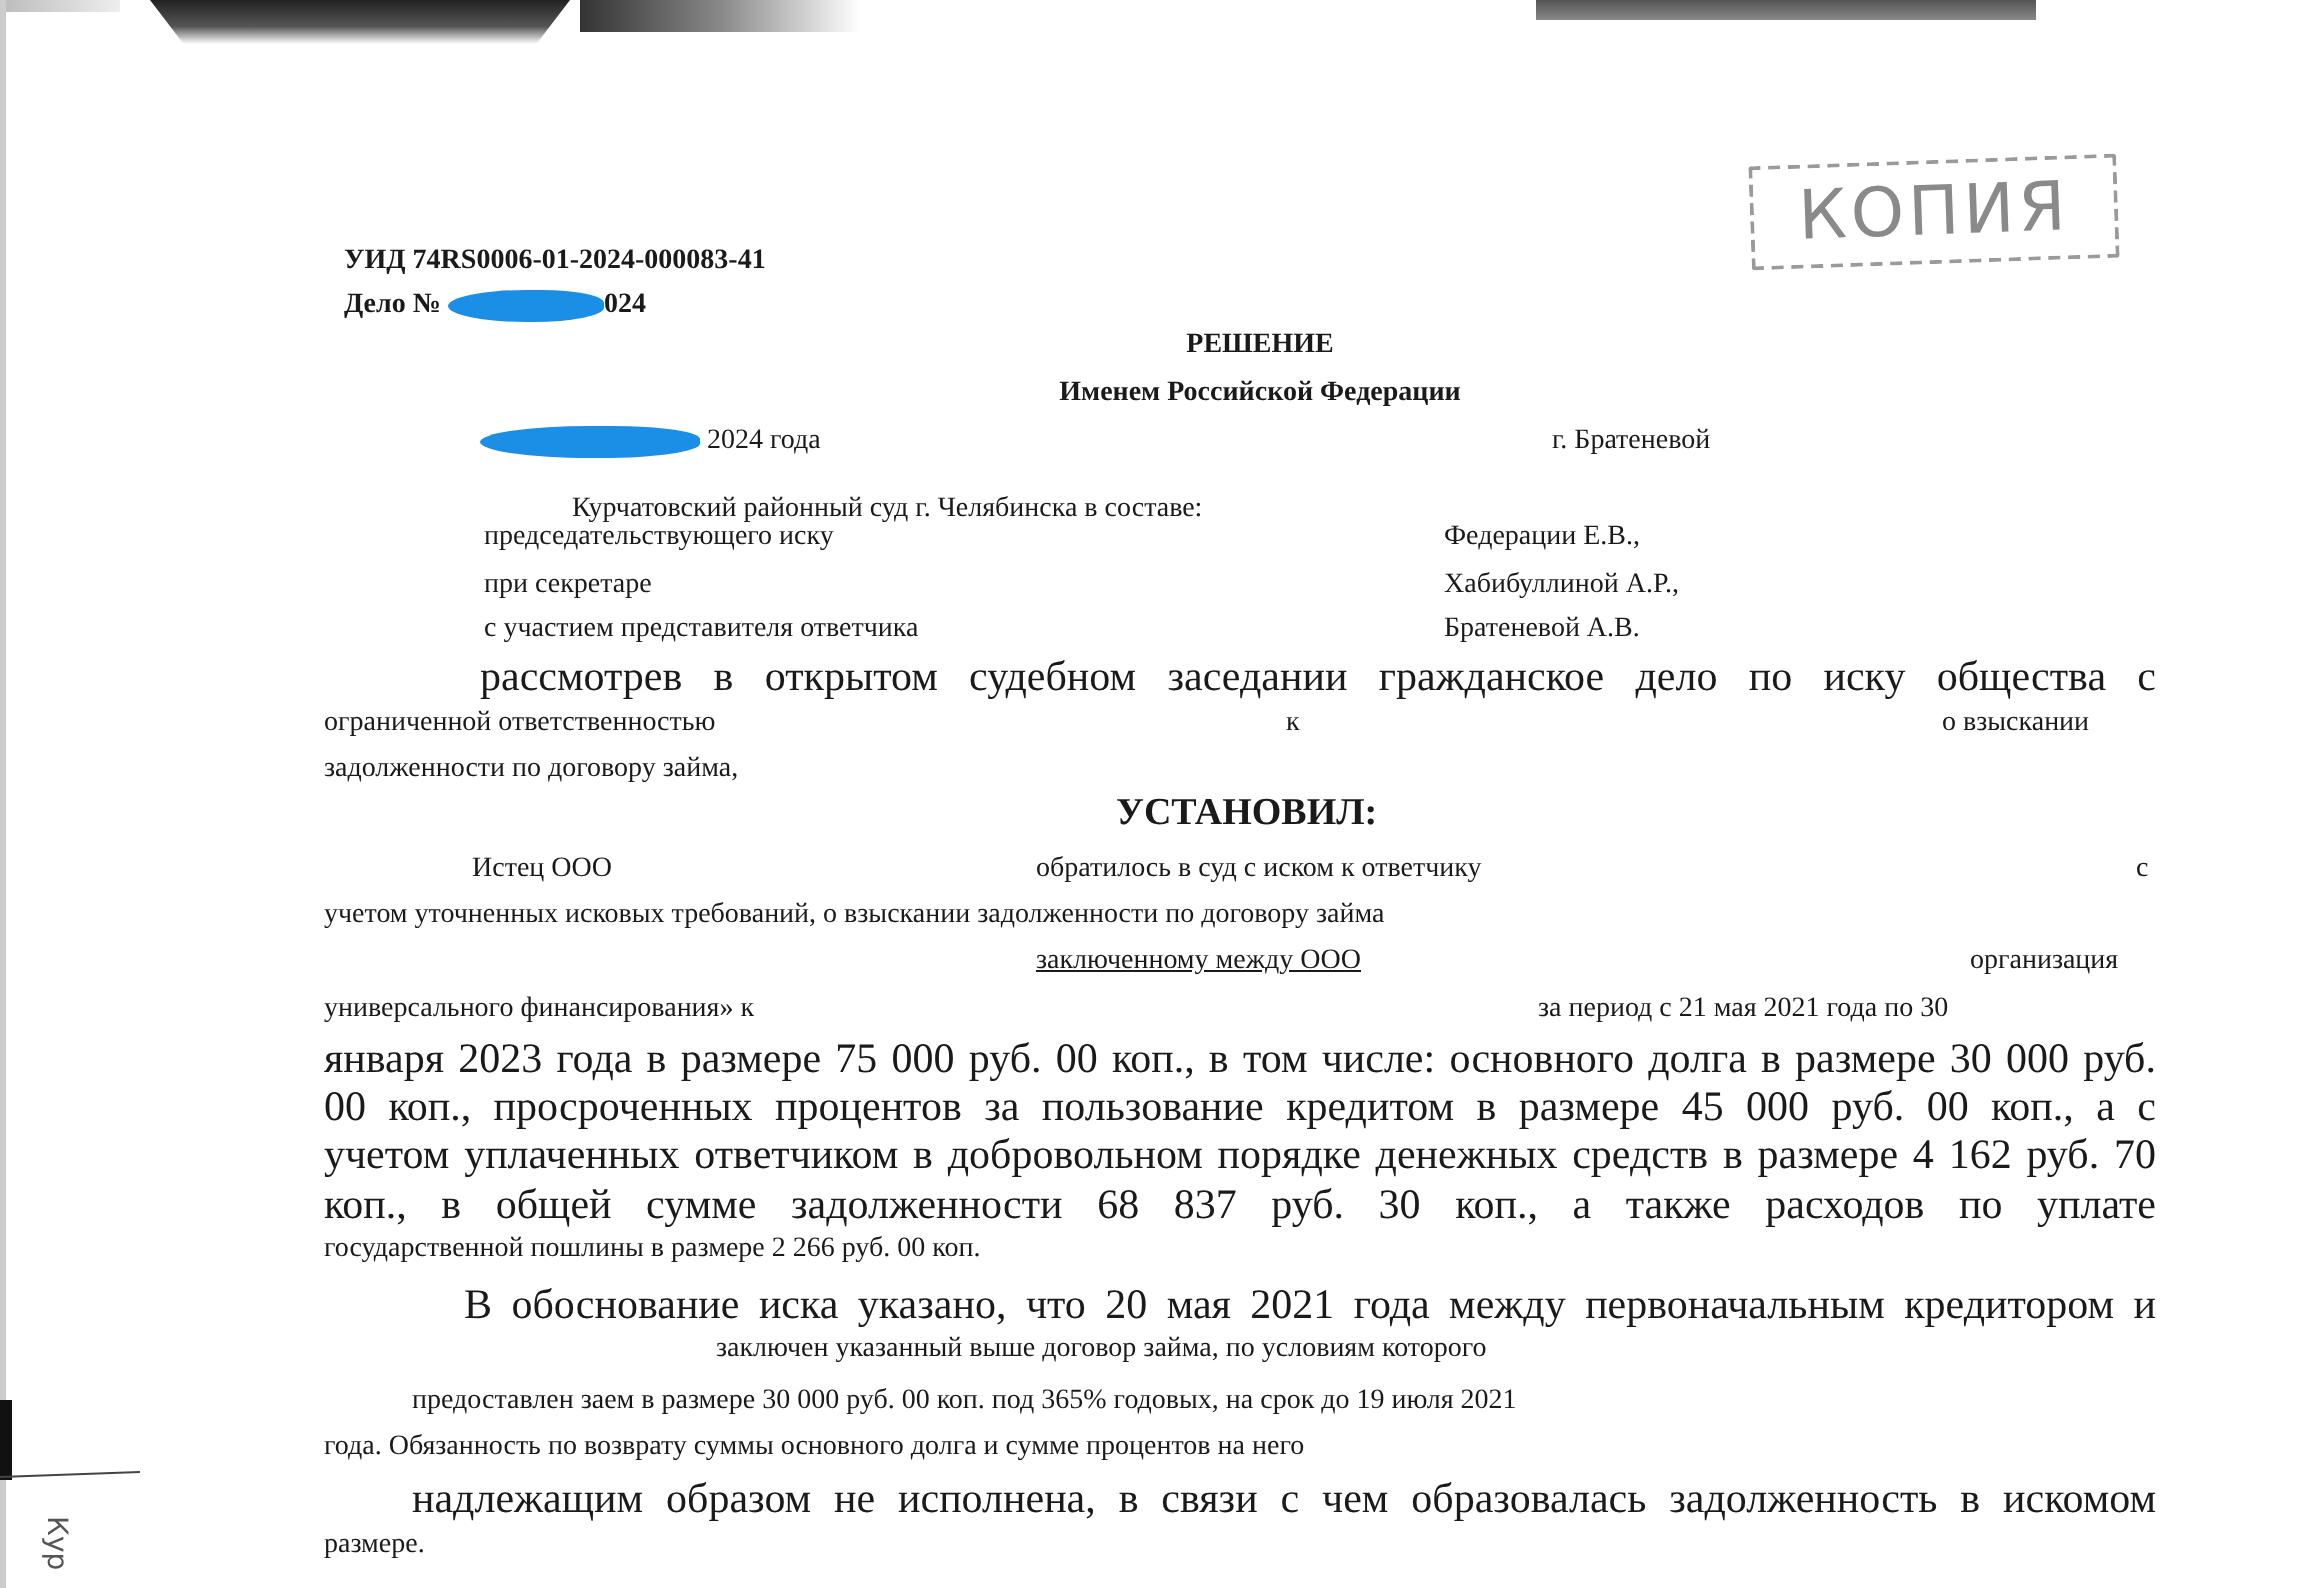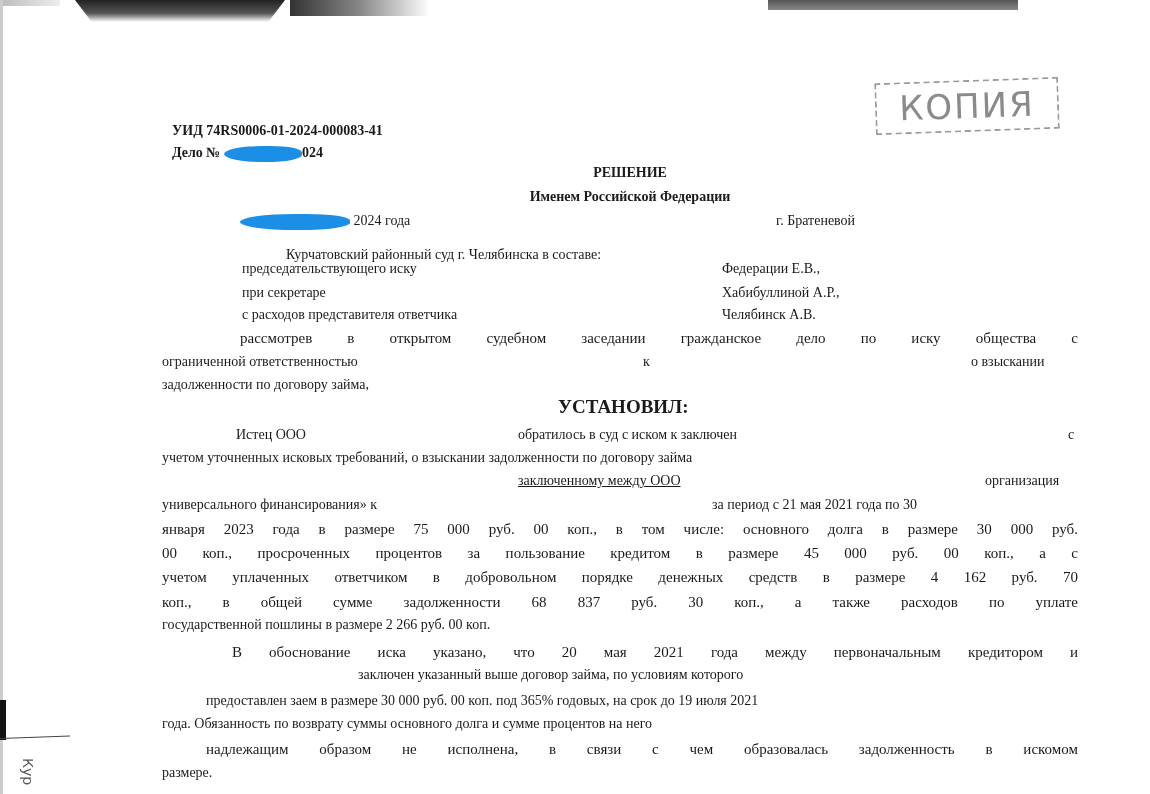--- a/index.html
+++ b/index.html
@@ -23,21 +23,21 @@
       position: absolute; left: 875px; top: 80px; width: 180px; height: 48px;
       border: 2px dashed #9a9a9a; border-radius: 2px; transform: rotate(-2deg);
       display: flex; align-items: center; justify-content: center;
       font-family: "DejaVu Sans", sans-serif; font-size: 34px; color: #8a8a8a; letter-spacing: 2px;
     }
 
     .line { position: absolute; font-size: 14px; white-space: nowrap; line-height: 22px; }
     .bold { font-weight: bold; }
     .redact { display: inline-block; background: #1b8ee6; border-radius: 50% 40% 45% 50%; height: 16px; vertical-align: middle; }
 
-    .just { position: absolute; left: 162px; width: 916px; font-size: 15px; line-height: 24px; text-align: justify; text-align-last: justify; }
+    .just { position: absolute; left: 162px; width: 916px; font-size: 21px; line-height: 24px; text-align: justify; text-align-last: justify; }
   </style>
 </head>
 <body>
 
 <div class="top-shadow shadow-a"></div>
 <div class="top-shadow shadow-b"></div>
 <div class="top-shadow shadow-c"></div>
 <div class="top-shadow shadow-d"></div>
 <div class="left-edge"></div>
 <div class="left-bar"></div>
@@ -59,39 +59,39 @@
   <span class="redact" style="width:110px;"></span>
   <span>2024 года</span>
 </div>
 <div class="line" style="left:776px; top:210px;">г. Братеневой</div>
 
 <div class="line" style="left:242px; top:244px;margin-left:44px;">Курчатовский районный суд г. Челябинска в составе:</div>
 <div class="line" style="left:242px; top:258px;">председательствующего иску</div>
 <div class="line" style="left:722px; top:258px;">Федерации Е.В.,</div>
 <div class="line" style="left:242px; top:282px;">при секретаре</div>
 <div class="line" style="left:722px; top:282px;">Хабибуллиной А.Р.,</div>
-<div class="line" style="left:242px; top:304px;">с расходов представителя ответчика</div>
-<div class="line" style="left:722px; top:304px;">Челябинск А.В.</div>
+<div class="line" style="left:242px; top:304px;">с участием представителя ответчика</div>
+<div class="line" style="left:722px; top:304px;">Братеневой А.В.</div>
 
 <div class="just" style="left:240px; width:838px; top:326px;">рассмотрев в открытом судебном заседании гражданское дело по иску общества с</div>
 <div class="line" style="left:162px; top:351px;">ограниченной ответственностью</div>
 <div class="line" style="left:643px; top:351px;">к</div>
 <div class="line" style="left:971px; top:351px;">о взыскании</div>
 <div class="line" style="left:162px; top:374px;">задолженности по договору займа,</div>
 
 <div class="line bold" style="left:558px; top:396px; font-size:19px;">УСТАНОВИЛ:</div>
 
 <div class="line" style="left:236px; top:424px;">Истец ООО</div>
-<div class="line" style="left:518px; top:424px;">обратилось в суд с иском к заключен</div>
+<div class="line" style="left:518px; top:424px;">обратилось в суд с иском к ответчику</div>
 <div class="line" style="left:1068px; top:424px;">с</div>
 <div class="line" style="left:162px; top:447px;">учетом уточненных исковых требований,  о взыскании задолженности по договору займа</div>
 <div class="line" style="left:518px; top:470px;text-decoration:underline;">заключенному  между ООО</div>
 <div class="line" style="left:985px; top:470px;">организация</div>
 <div class="line" style="left:162px; top:494px;">универсального финансирования»  к</div>
-<div class="line" style="left:712px; top:494px;">за период с 21 мая 2021 года по 30</div>
+<div class="line" style="left:769px; top:494px;">за период с 21 мая 2021 года по 30</div>
 <div class="just" style="top:517px;">января 2023 года  в размере 75 000 руб. 00 коп., в том числе: основного долга в размере 30 000 руб.</div>
 <div class="just" style="top:541px;">00 коп., просроченных процентов за пользование кредитом в размере 45 000 руб. 00 коп., а с</div>
 <div class="just" style="top:565px;">учетом уплаченных ответчиком в добровольном порядке денежных средств в размере 4 162 руб. 70</div>
 <div class="just" style="top:590px;">коп., в общей сумме задолженности 68 837 руб. 30 коп.,    а также расходов по уплате</div>
 <div class="line" style="left:162px; top:614px;">государственной пошлины в размере 2 266 руб. 00 коп.</div>
 
 <div class="just" style="left:232px; width:846px; top:640px;">В обоснование иска указано, что 20 мая 2021 года между первоначальным кредитором и</div>
 <div class="line" style="left:358px; top:664px;">заключен указанный выше  договор займа, по условиям которого</div>
 <div class="line" style="left:206px; top:690px;">предоставлен заем в размере 30 000 руб. 00 коп. под 365% годовых, на срок до 19 июля 2021</div>
 <div class="line" style="left:162px; top:713px;">года. Обязанность по возврату суммы основного долга и сумме процентов  на него</div>

